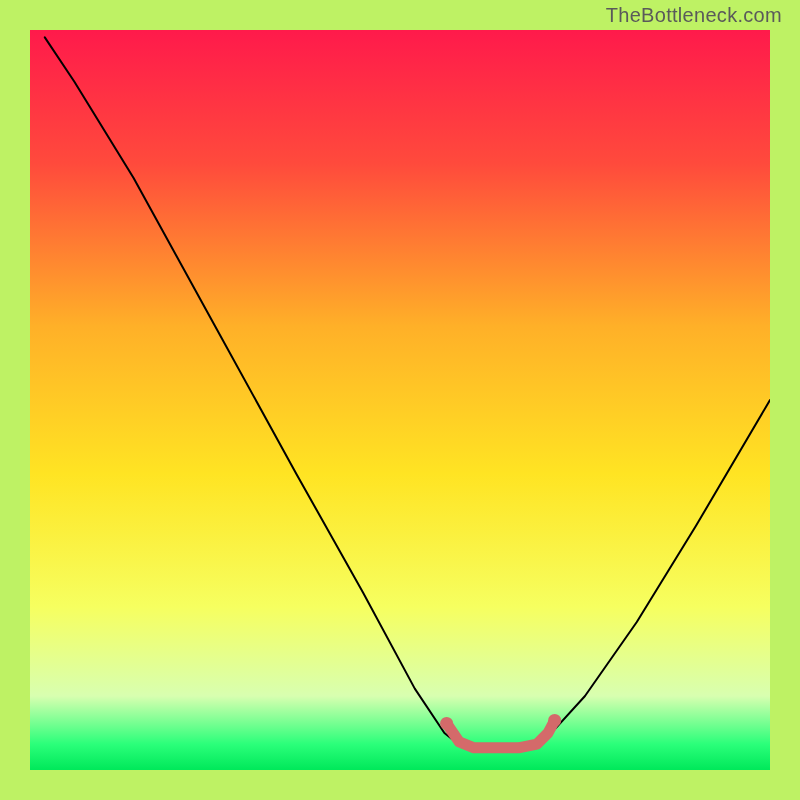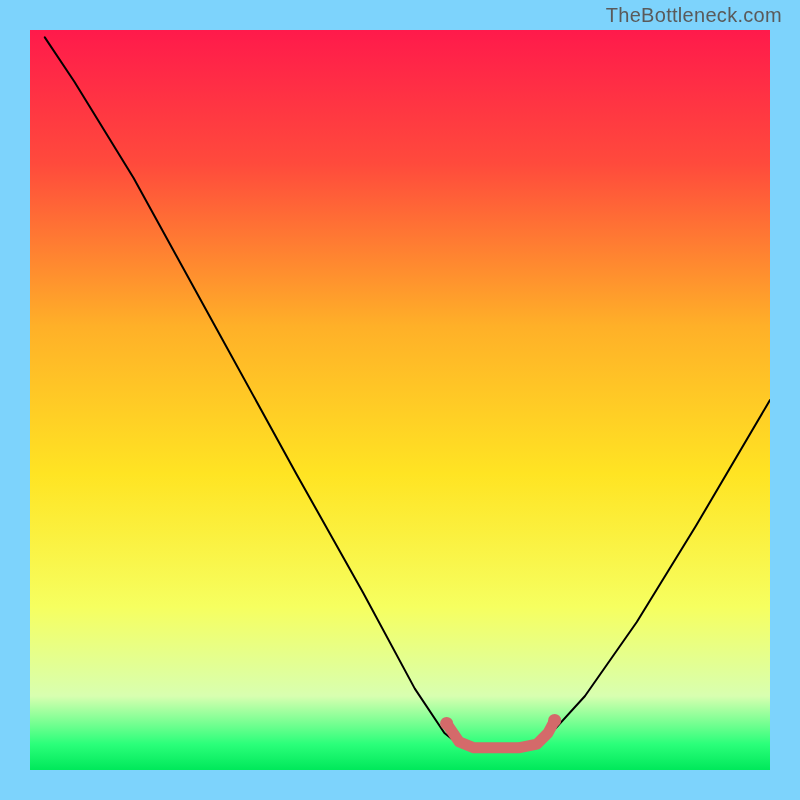--- a/index.html
+++ b/index.html
@@ -8,21 +8,21 @@
     background: #000;
     width: 800px;
     height: 800px;
     overflow: hidden;
     font-family: Arial, sans-serif;
   }
   .frame {
     position: relative;
     width: 800px;
     height: 800px;
-    background: #7dd3fc;
+    background: #bef264;
   }
   .watermark {
     position: absolute;
     top: 4px;
     right: 18px;
     color: #5a5a5a;
     font-size: 20px;
     font-weight: 500;
     letter-spacing: 0.3px;
     z-index: 3;

